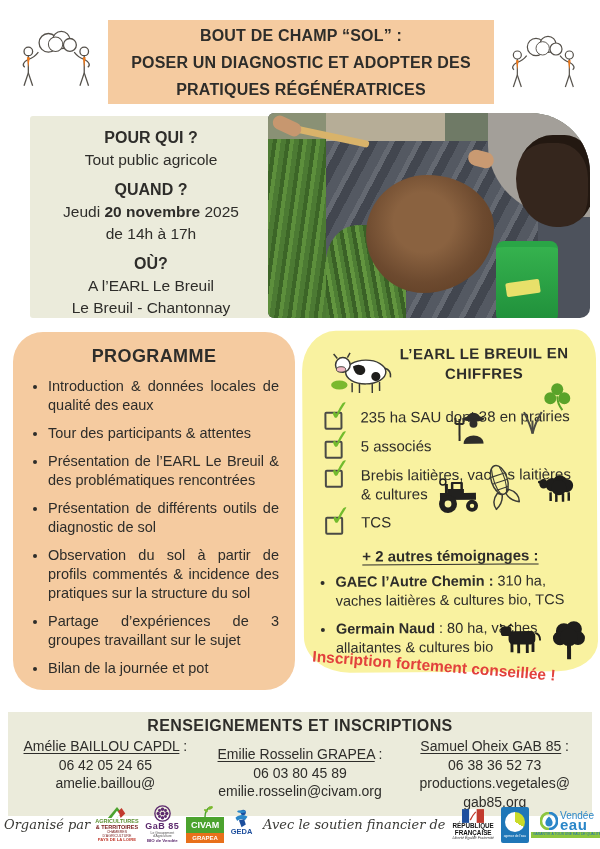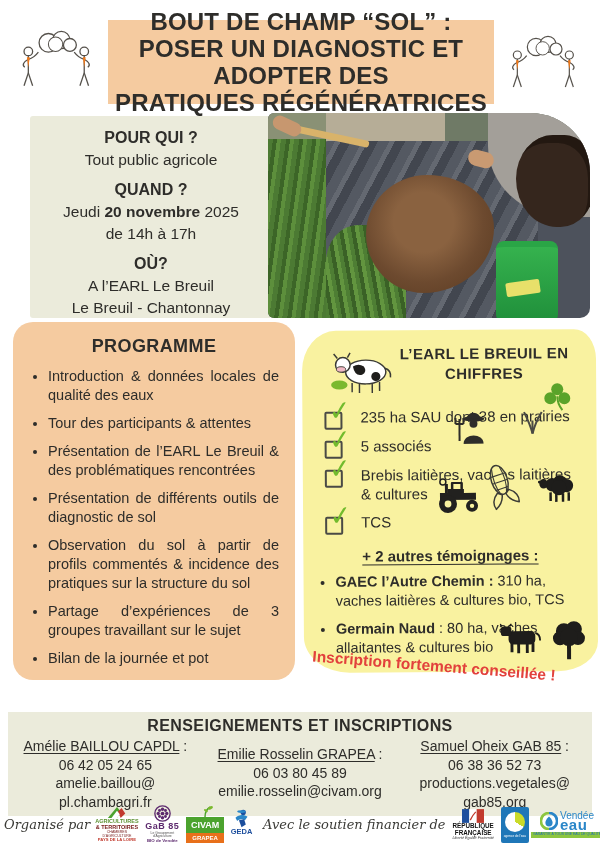--- a/index.html
+++ b/index.html
@@ -3,21 +3,21 @@
 <meta charset="utf-8">
 <style>
   html,body{margin:0;padding:0;background:#fff;}
   .page{position:relative;width:600px;height:849px;background:#ffffff;overflow:hidden;
         font-family:"Liberation Sans","DejaVu Sans",sans-serif;color:#2e2d2a;}
   .abs{position:absolute;}
 
   
   .title-box{left:108px;top:20px;width:386px;height:84px;background:#f5cba0;
              display:flex;flex-direction:column;justify-content:center;text-align:center;
-             font-weight:bold;font-size:24px;line-height:27px;letter-spacing:.2px;}
+             font-weight:bold;font-size:16px;line-height:27px;letter-spacing:.2px;}
   .figs{width:86px;height:64px;}
   .figs svg{width:100%;height:100%;}
 
   
   .info-box{left:22px;top:116px;width:242px;height:202px;background:#ebebdb;border-radius:3px;
             text-align:center;font-size:15.5px;line-height:22px;padding-top:11px;box-sizing:border-box;margin-left:8px;}
   .info-box .lbl{font-weight:bold;font-size:16px;margin-top:8px;}
   .info-box .lbl:first-child{margin-top:0;}
   .photo{left:268px;top:113px;width:322px;height:205px;border-radius:6px 60px 10px 6px;
          overflow:hidden;background:#4d525c;}
@@ -35,21 +35,21 @@
              border-radius:8px 8px 10px 10px;border-top:6px solid #2aa546;}
   .ph-bucket-label{left:238px;top:168px;width:34px;height:14px;background:#e8e06a;border-radius:2px;transform:rotate(-8deg);}
   .ph-person{right:-18px;top:-6px;width:120px;height:110px;background:#a39f99;border-radius:0 0 0 65%;}
   .ph-hair{right:-4px;top:22px;width:78px;height:92px;background:#35261d;border-radius:50% 40% 45% 55%;
            box-shadow:-6px 8px 0 rgba(20,12,8,.55) inset;}
   .ph-hand{right:96px;top:38px;width:26px;height:16px;background:#c99a72;border-radius:8px;transform:rotate(15deg);}
   .ph-stick{left:6px;top:18px;width:96px;height:7px;background:#d9b36a;transform:rotate(12deg);border-radius:3px;}
   .ph-hand2{left:4px;top:6px;width:30px;height:14px;background:#c7976f;border-radius:7px;transform:rotate(25deg);}
 
   
-  .programme{left:13px;top:322px;width:282px;height:358px;background:#f5cba0;border-radius:20px;
+  .programme{left:13px;top:332px;width:282px;height:358px;background:#f5cba0;border-radius:30px;
              box-sizing:border-box;padding:14px 16px 0;}
   .programme h2{margin:0 0 10px;text-align:center;font-size:18px;letter-spacing:.4px;}
   .programme ul{margin:0;padding-left:19px;}
   .programme li{font-size:14.5px;line-height:19px;margin-bottom:9px;text-align:justify;}
 
   
   .chiffres{left:303px;top:330px;width:294px;height:342px;background:#f9f2a0;
             border-radius:34px 22px 40px 46px/40px 30px 30px 36px;transform:rotate(-.4deg);
             box-sizing:border-box;padding:10px 14px 0;}
   .ch-head{position:relative;min-height:54px;}
@@ -362,21 +362,20 @@
 
   <div class="abs cta">Inscription fortement conseillée !</div>
 
   <div class="abs contacts">
     <h2>RENSEIGNEMENTS ET INSCRIPTIONS</h2>
     <div class="contact-row">
       <div class="contact">
         <div><span class="nm">Amélie BAILLOU CAPDL</span><span> :</span></div>
         <div>06 42 05 24 65</div>
         <div>amelie.baillou@</div>
-        <div>pl.chambagri.fr</div>
       </div>
       <div class="contact mid">
         <div><span class="nm">Emilie Rosselin GRAPEA</span><span> :</span></div>
         <div>06 03 80 45 89</div>
         <div>emilie.rosselin@civam.org</div>
       </div>
       <div class="contact">
         <div><span class="nm">Samuel Oheix GAB 85</span><span> :</span></div>
         <div>06 38 36 52 73</div>
         <div>productions.vegetales@</div>

